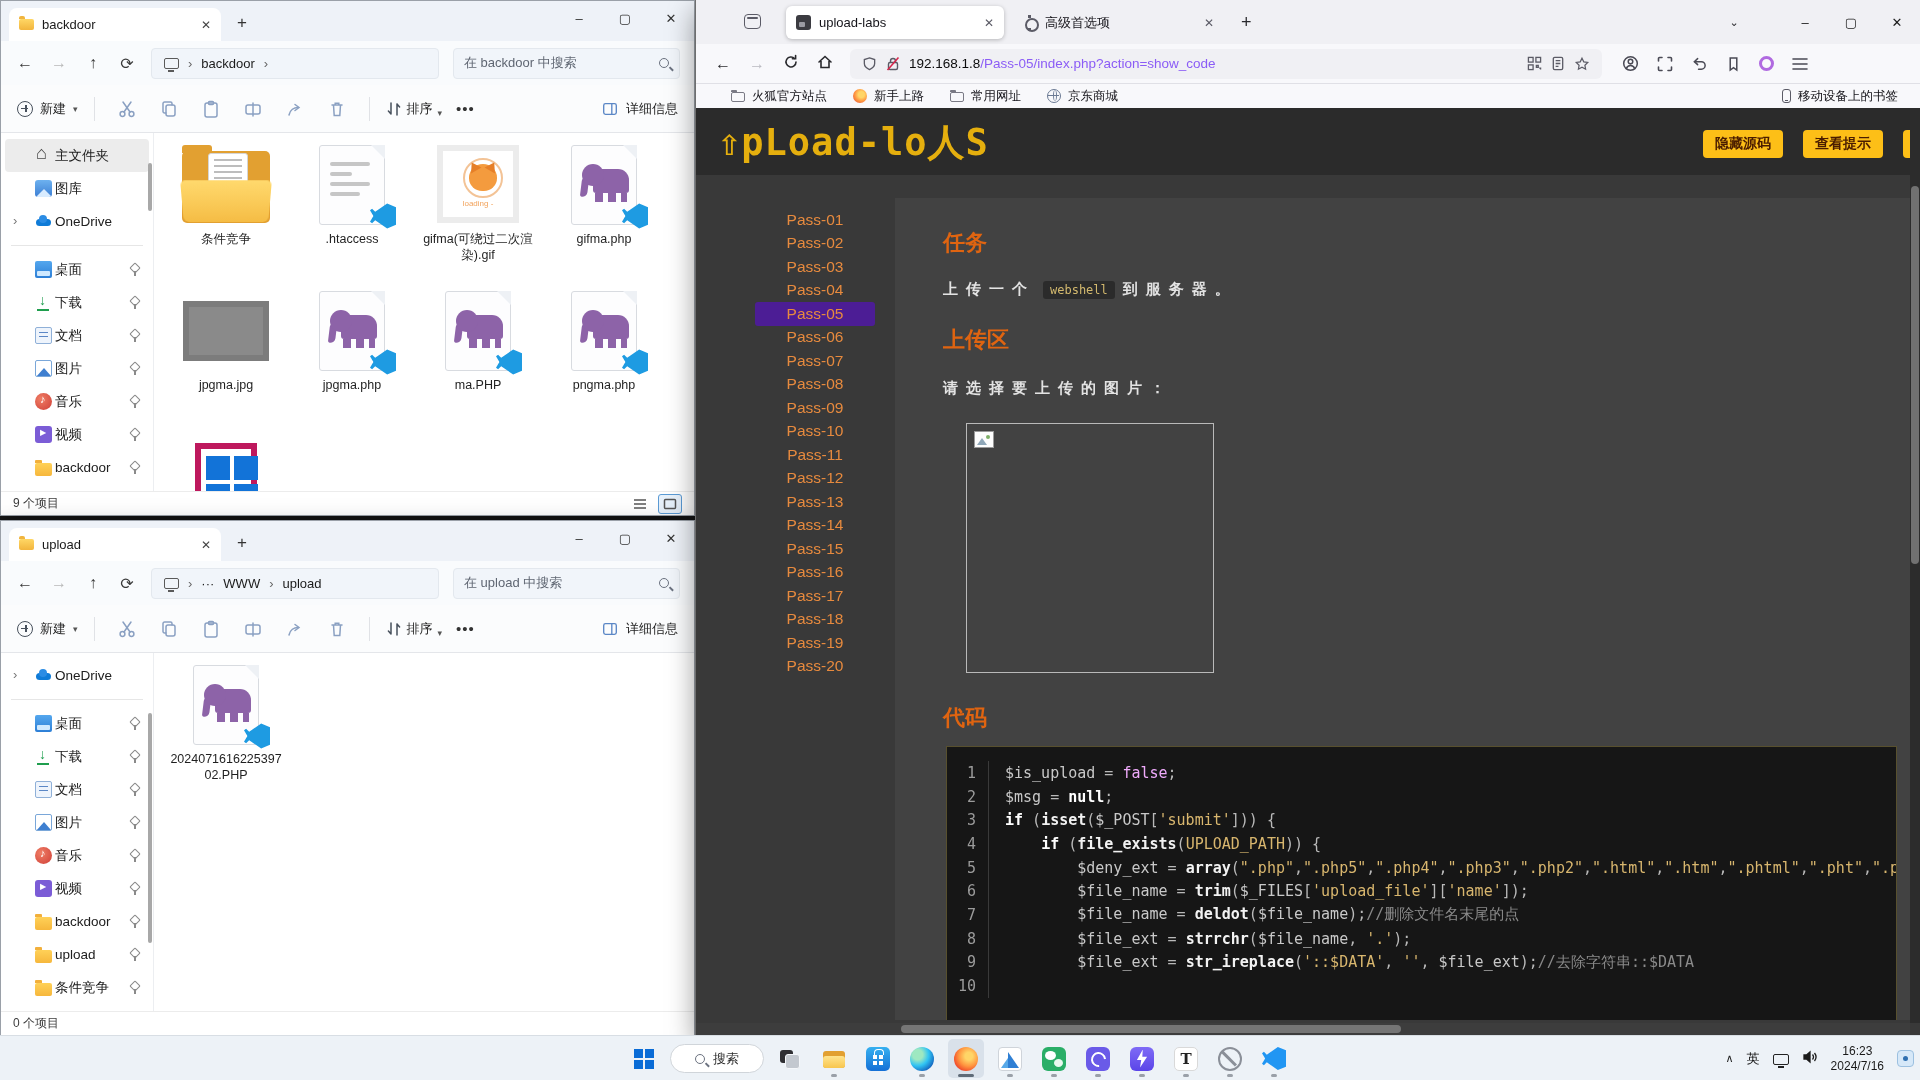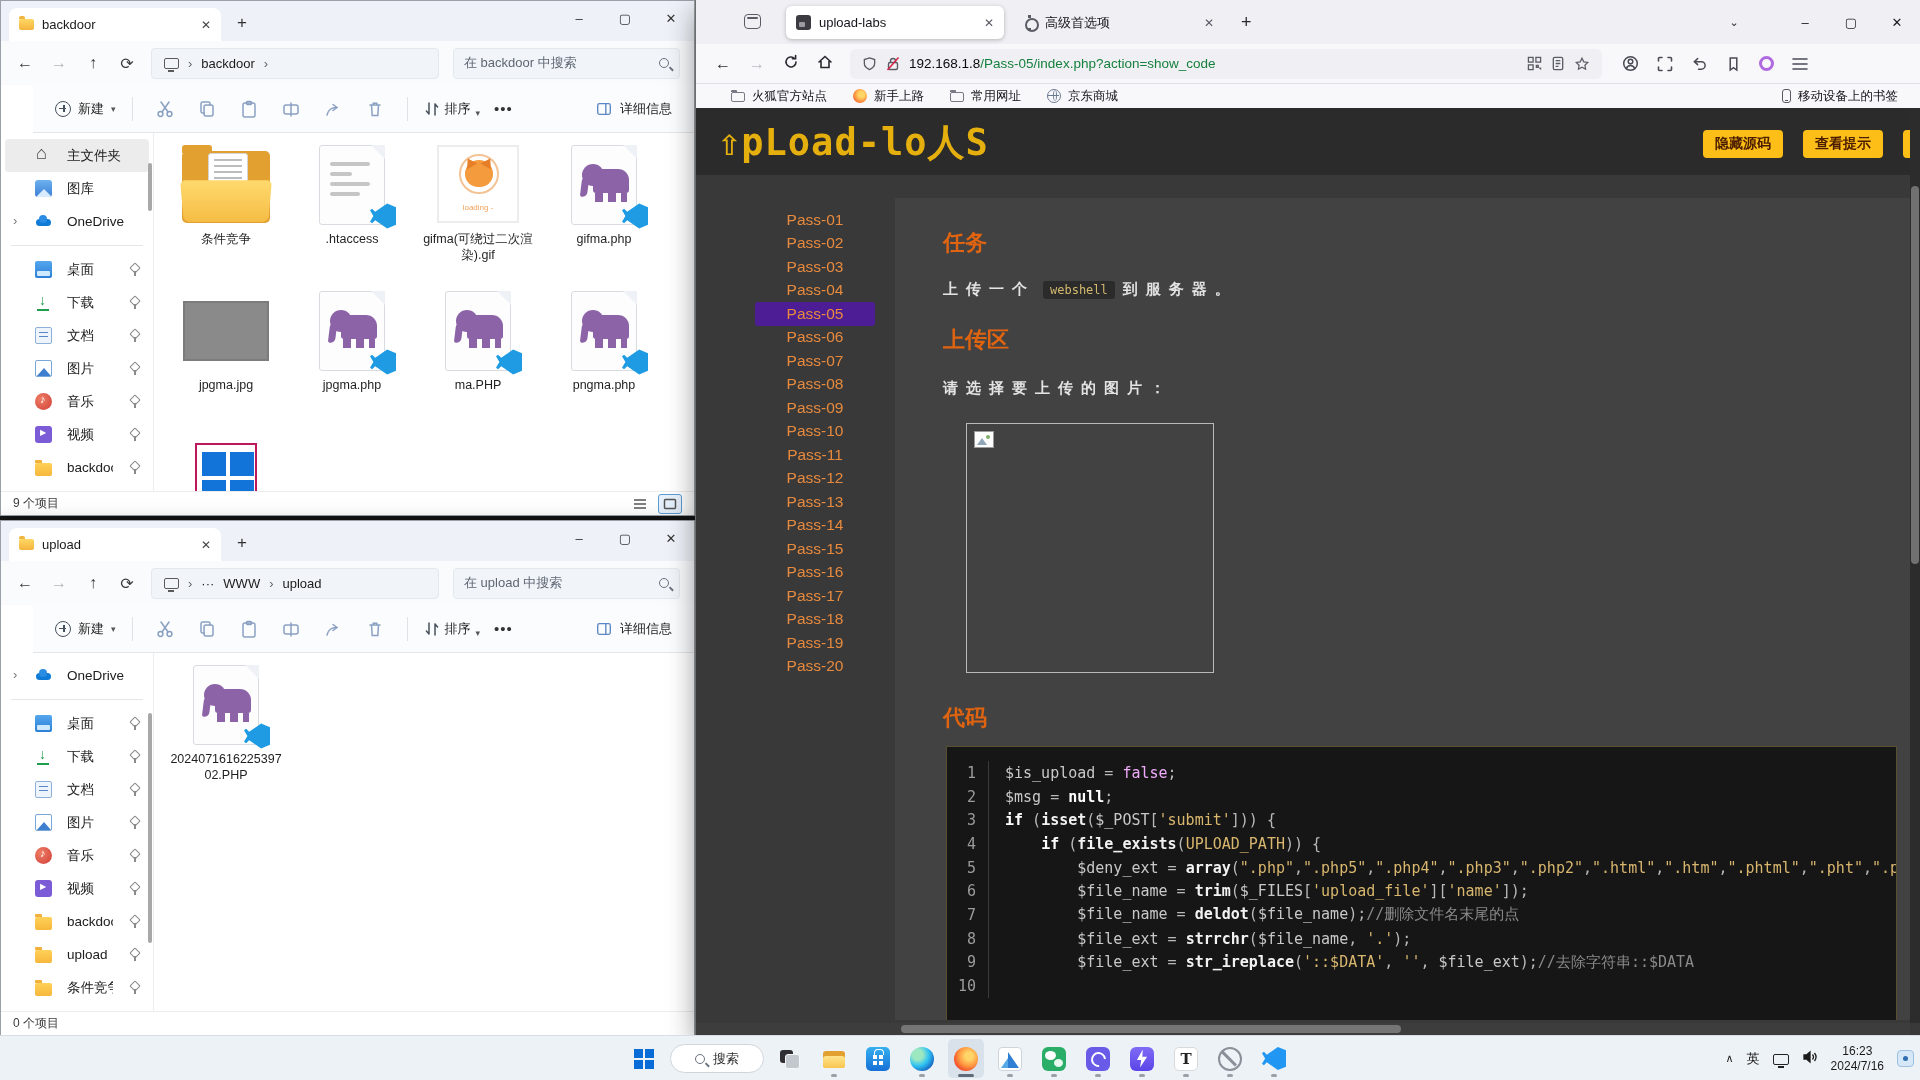--- a/index.html
+++ b/index.html
@@ -34,37 +34,37 @@
   .bc-pc::after { content:""; position:absolute; left:3px; bottom:-4px; width:6px; height:2px; background:#5a5a5a; }
   .bc-sep { color:#666; font-size:13px; }
   .bc-item { font-size:13px; color:#1b1b1b; }
   .x-search { height:31px; background:#f1f5fa; border:1px solid #e3e8ee; border-radius:4px;
               flex:1; display:flex; align-items:center; justify-content:space-between; padding:0 10px;
               font-size:13px; color:#5f6672; }
   .lens { width:10px; height:10px; border:1.5px solid #6b7280; border-radius:50%; position:relative; flex:none;}
   .lens::after { content:""; position:absolute; left:9px; top:9px; width:5px; height:1.5px;
                  background:#6b7280; transform:rotate(45deg); }
   .x-tools { height:48px; background:#fbfcfd; border-bottom:1px solid #e4e6ea; display:flex;
-             align-items:center; padding:0 22px; gap:10px;margin-left:32px; }
+             align-items:center; padding:0 16px; gap:10px; }
   .t-new { display:flex; align-items:center; gap:7px; font-size:13px; color:#1e1e1e; }
   .circle-plus { width:16px; height:16px; border:1.5px solid #47505c; border-radius:50%; position:relative; }
   .circle-plus::before,.circle-plus::after{content:"";position:absolute;background:#47505c;}
   .circle-plus::before{left:7px;top:3px;width:1.5px;height:7px;} .circle-plus::after{left:3px;top:6px;width:7px;height:1.5px;}
   .caret { font-size:9px; color:#555; }
   .t-sep { width:1px; height:24px; background:#e0e2e6; margin:0 6px; }
   .t-ic { width:32px; display:flex; justify-content:center; }
   .t-ic svg { stroke:#8aa0c2; fill:none; stroke-width:1.5; stroke-linecap:round; }
   .t-sort { display:flex; align-items:flex-end; gap:5px; font-size:13px; color:#1e1e1e; }
   .t-sort svg { stroke:#47505c; fill:none; stroke-width:1.5; stroke-linecap:round; }
   .t-more { font-size:15px; color:#333; letter-spacing:1px; margin-left:4px; }
   .t-details { margin-left:auto; display:flex; align-items:center; gap:7px; font-size:13px; color:#1e1e1e; }
   .t-details svg { stroke:#5b87c6; fill:none; stroke-width:1.5; }
   .x-body { position:relative; height:calc(100% - 40px - 44px - 48px - 24px); display:flex; }
   .x-side { width:153px; border-right:1px solid #eceef1; padding-top:6px; position:relative; overflow:hidden; }
-  .side-item { position:relative; height:33px; display:flex; align-items:center; gap:15px;
+  .side-item { position:relative; height:33px; display:flex; align-items:center; gap:3px;
                padding-left:30px; padding-right:8px; font-size:13.5px; color:#202020; border-radius:4px; margin:0 4px; }
   .side-item.selected { background:#ececec; }
   .side-item .chev { position:absolute; left:8px; top:8px; color:#777; font-size:13px; }
   .si { width:17px; height:17px; position:relative; flex:none; }
   .si-label { flex:1; white-space:nowrap; overflow:hidden; }
   .pin { position:relative; width:13px; height:14px; flex:none; }
   .pin::before { content:""; position:absolute; left:3px; top:1px; width:6px; height:6px;
                  border:1.5px solid #8a8a8a; border-radius:1px; transform:rotate(45deg); }
   .pin::after { content:""; position:absolute; left:6px; top:8px; width:1.5px; height:5px; background:#8a8a8a; }
   .side-div { height:1px; background:#e6e6e6; margin:7px 10px; }
@@ -116,21 +116,21 @@
   .ele::before{content:"";position:absolute;right:2px;top:5px;width:36px;height:24px;background:#8d63a8;border-radius:9px 11px 3px 3px;}
   .ele::after{content:"";position:absolute;left:3px;top:0;width:22px;height:22px;background:#8d63a8;border-radius:50%;}
   .trunk{position:absolute;left:2px;top:14px;width:7px;height:19px;background:#8d63a8;border-radius:4px 4px 6px 2px;transform:rotate(7deg);}
   .legs{position:absolute;right:4px;bottom:0;width:32px;height:9px;
         background:linear-gradient(90deg,#8d63a8 0 8px,transparent 8px 13px,#8d63a8 13px 21px,transparent 21px 26px,#8d63a8 26px);}
   .eye{position:absolute;left:13px;top:7px;width:3px;height:3px;background:#fff;border-radius:50%;}
   
   .vsc{position:absolute;right:4px;bottom:-2px;width:26px;height:26px;background:#1e9be2;
        clip-path:polygon(66% 2%,100% 16%,100% 84%,66% 98%,20% 66%,8% 78%,0 72%,13% 50%,0 28%,8% 22%,20% 34%);}
   
-  .th{position:absolute;border:2px solid #be185d;background:#fff;}
+  .th{position:absolute;border:6px solid #be185d;background:#fff;}
   .th.jpg{left:5px;top:12px;width:86px;height:60px;background:#8a8a8a;border-color:#7c7c7c;}
   .th.png{left:17px;top:8px;width:62px;height:66px;}
   .th.png .sq{position:absolute;width:24px;height:24px;background:#1273d8;}
   .th.png .sq.a{left:5px;top:7px;} .th.png .sq.b{left:33px;top:7px;}
   .th.png .sq.c{left:5px;top:35px;} .th.png .sq.d{left:33px;top:35px;}
   .th.gif{left:7px;top:2px;width:82px;height:78px;border-color:#ececec;}
   .ring{position:absolute;left:20px;top:7px;width:40px;height:40px;border:2px solid #f3c396;border-radius:50%;}
   .shiba{position:absolute;left:26px;top:13px;width:28px;height:27px;background:#f49b3e;border-radius:50% 50% 47% 47%;}
   .shiba::before{content:"";position:absolute;left:-1px;top:-2px;border-left:6px solid transparent;border-right:6px solid transparent;border-bottom:9px solid #e67f28;transform:rotate(-30deg);}
   .shiba::after{content:"";position:absolute;right:-1px;top:-2px;border-left:6px solid transparent;border-right:6px solid transparent;border-bottom:9px solid #e67f28;transform:rotate(30deg);}
@@ -165,21 +165,21 @@
   .f-winctrl span { width:46px; text-align:center; font-size:13px; color:#1b1b1b; }
   .f-winctrl .chevdn { width:40px; font-size:11px; color:#2a2a2e; margin-right:28px;}
   .f-nav { height:40px; background:#f8f8fb; border-bottom:1px solid #e0e0e6; display:flex; align-items:center; padding:0 10px; }
   .f-btn { width:34px; text-align:center; font-size:16px; color:#2a2a2e; }
   .f-btn.dis { color:#b9b9c0; }
   .f-btn svg { stroke:#2a2a2e; fill:none; stroke-width:1.6; stroke-linecap:round; }
   .urlbar { margin-left:8px; width:752px; height:30px; background:#f0f0f4; border-radius:6px;
             display:flex; align-items:center; gap:9px; padding:0 12px; }
   .urlbar svg { flex:none; }
   .url-text { flex:1; font-size:13.5px; white-space:nowrap; overflow:hidden; }
-  .url-host { color:#0c0c0d; } .url-path { color:#15803d; }
+  .url-host { color:#0c0c0d; } .url-path { color:#8b5cf6; }
   .f-right { display:flex; align-items:center; gap:18px; margin-left:20px; }
   .f-right svg { stroke:#4a4a55; fill:none; stroke-width:1.6; stroke-linecap:round; }
   .purple-ring { width:15px; height:15px; border:3.5px solid #b06ae0; border-radius:50%; }
   .f-bookmarks { height:24px; background:#f8f8fb; display:flex; align-items:center; gap:26px; padding:0 22px; }
   .bm { display:flex; align-items:center; gap:7px; font-size:12.5px; color:#15141a; }
   .bm-right { margin-left:auto; }
   .bmi { width:14px; height:14px; position:relative; flex:none;}
   .bmi.bfolder{border:1.5px solid #7a7a85;border-radius:2px;height:10px;margin-top:2px;}
   .bmi.bfolder::before{content:"";position:absolute;top:-3.5px;left:-1px;width:6px;height:2.5px;background:#7a7a85;border-radius:1px 1px 0 0;}
   .bmi.bfirefox{background:radial-gradient(circle at 60% 40%,#ffd567 0 25%,#ff9640 55%,#e3543a 90%);border-radius:50%;}

